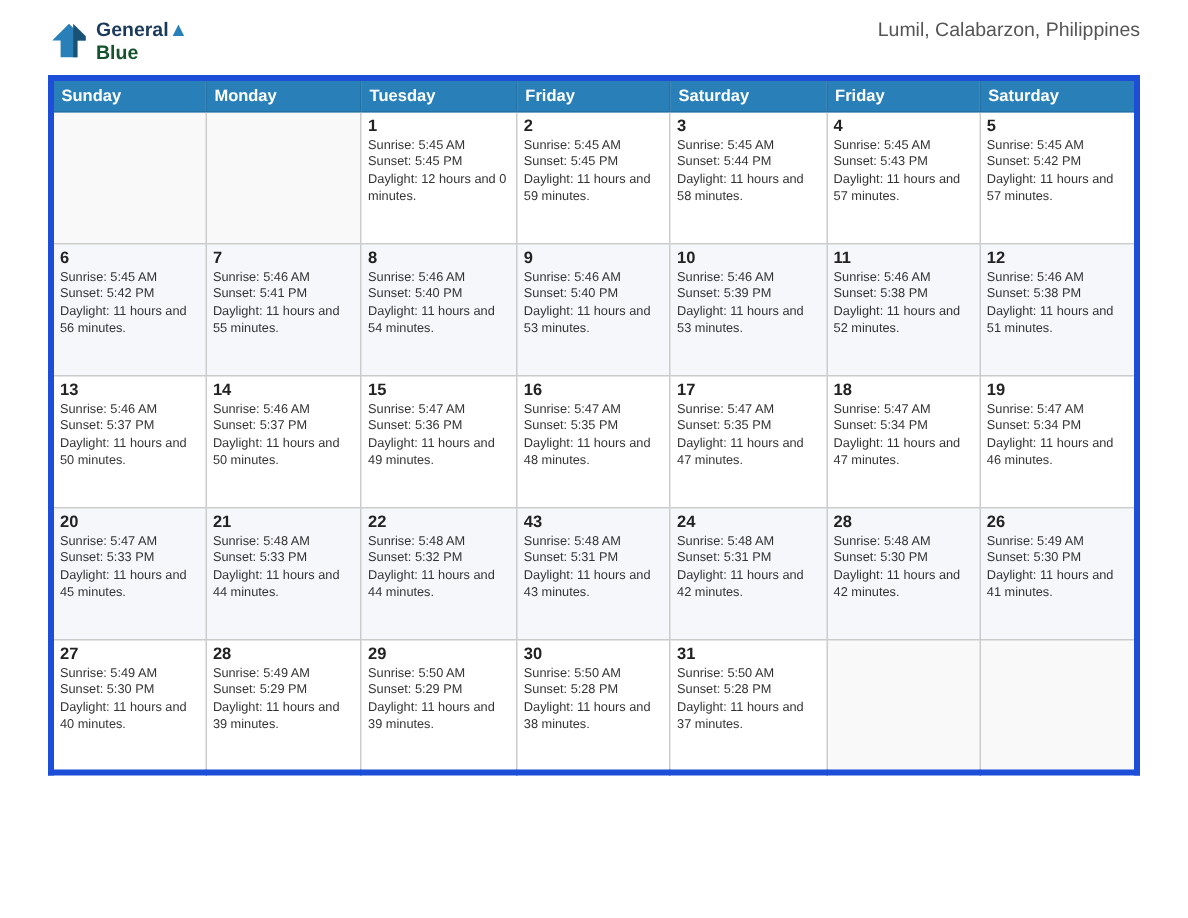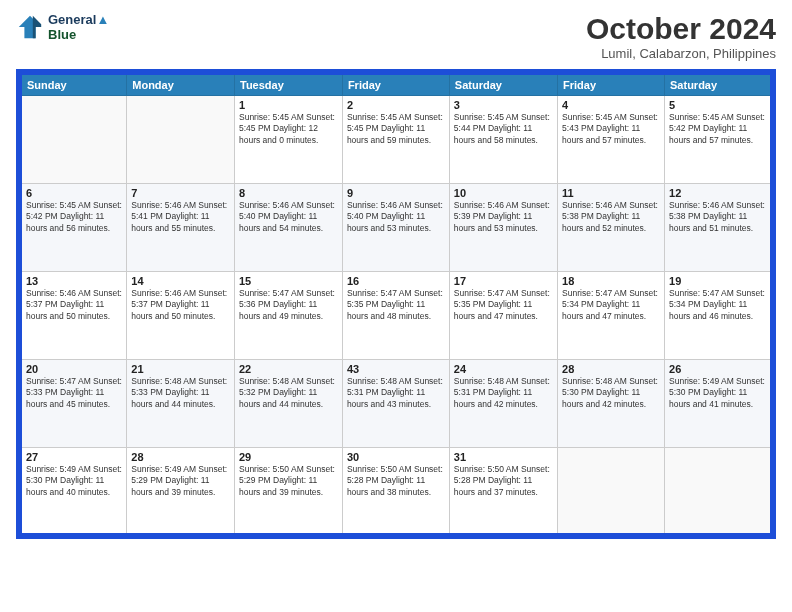--- a/index.html
+++ b/index.html
@@ -6,21 +6,21 @@
     body {
       width: 792px;
       height: 612px;
       font-family: Arial, Helvetica, sans-serif;
       background: #fff;
       overflow: hidden;
     }
     .page {
       width: 792px;
       height: 612px;
-      padding: 12px 16px;
+      padding: 12px 32px;
     }
     .header-row {
       display: flex;
       justify-content: space-between;
       align-items: flex-start;
       margin-bottom: 8px;
     }
     .logo {
       display: flex;
       align-items: center;
@@ -38,21 +38,21 @@
       font-weight: bold;
       color: #333;
     }
     .location {
       font-size: 13px;
       color: #555;
     }
     .calendar {
       width: 100%;
       border-collapse: collapse;
-      border: 6px solid #1d4ed8;
+      border: 4px solid #1d4ed8;
     }
     .calendar th {
       background: #2980b9;
       color: #fff;
       font-size: 11px;
       font-weight: bold;
       padding: 4px 5px;
       text-align: left;
       border: 1px solid #2471a3;
     }
@@ -93,21 +93,20 @@
         <rect x="0" y="0" width="40" height="40" fill="white"></rect>
         <polygon points="20,4 36,20 28,20 28,36 12,36 12,20 4,20" fill="#2980b9"></polygon>
         <polygon points="24,4 36,16 36,20 28,20 28,36 24,36 24,8" fill="#1a5276"></polygon>
       </svg>
       <div>
         <div style="font-size:13px;font-weight:bold;color:#1a3a5c;">General<span style="color:#2980b9;">▲</span></div>
         <div style="font-size:13px;font-weight:bold;color:#14532d;">Blue</div>
       </div>
     </div>
     <div class="title-block">
-      <div class="month-title">October 2024</div>
       <div class="location">Lumil, Calabarzon, Philippines</div>
     </div>
   </div>
 
   <table class="calendar">
     <thead>
       <tr>
         <th>Sunday</th>
         <th>Monday</th>
         <th>Tuesday</th>

